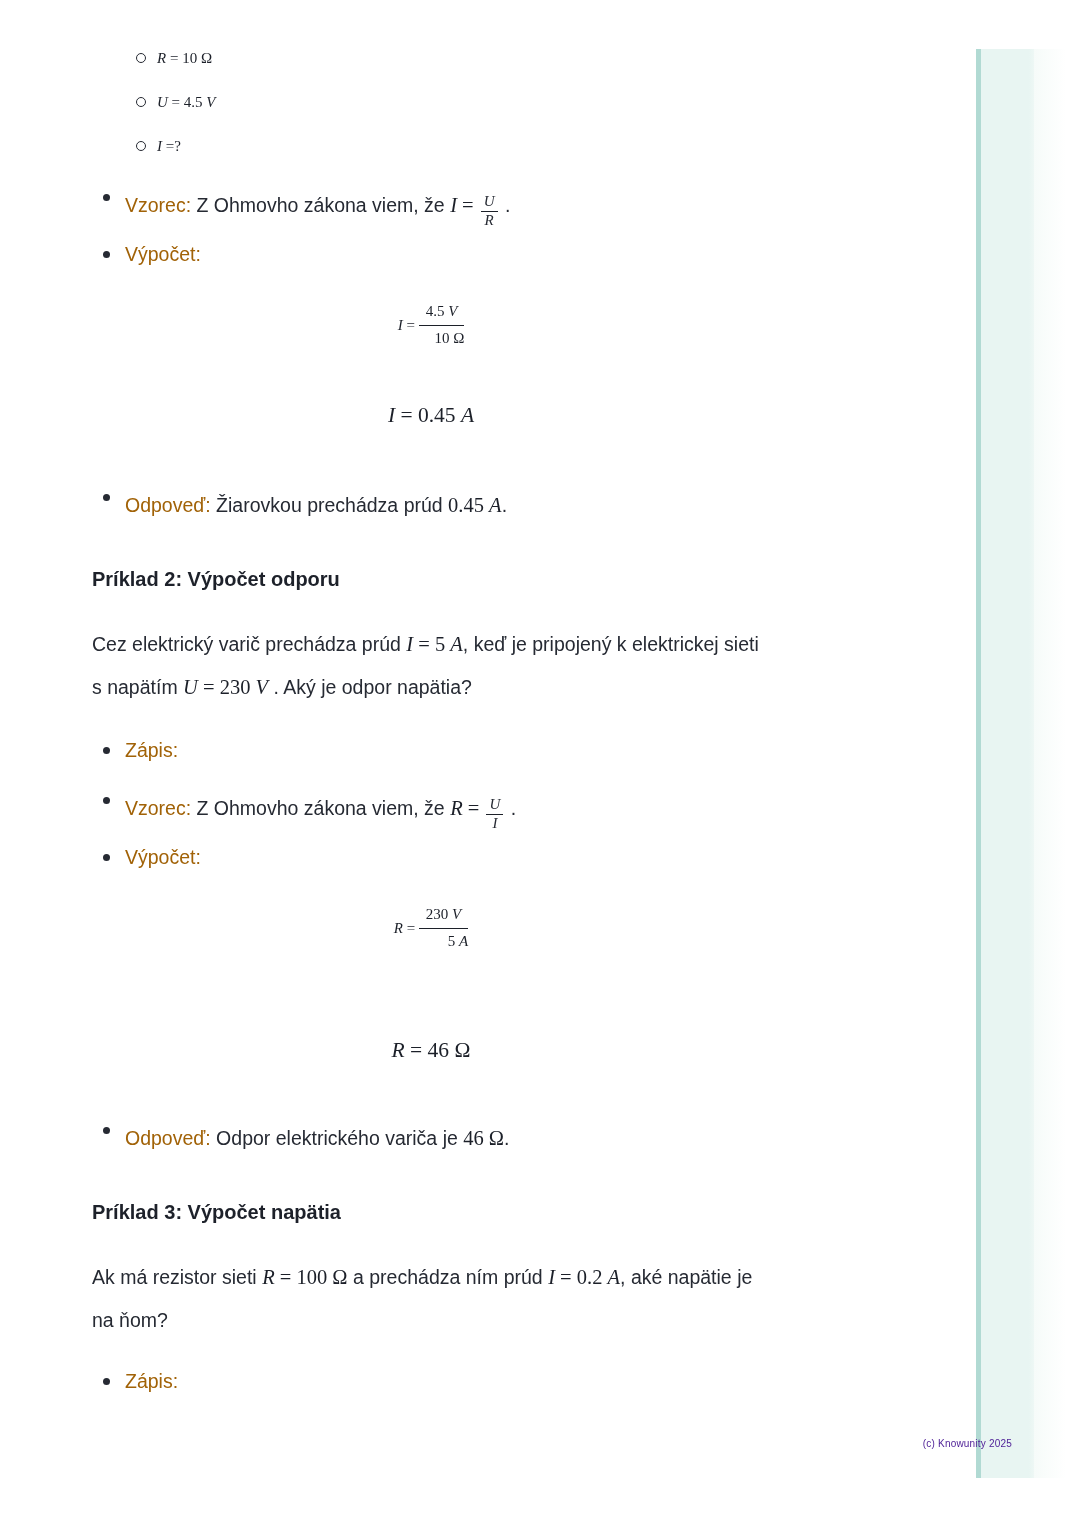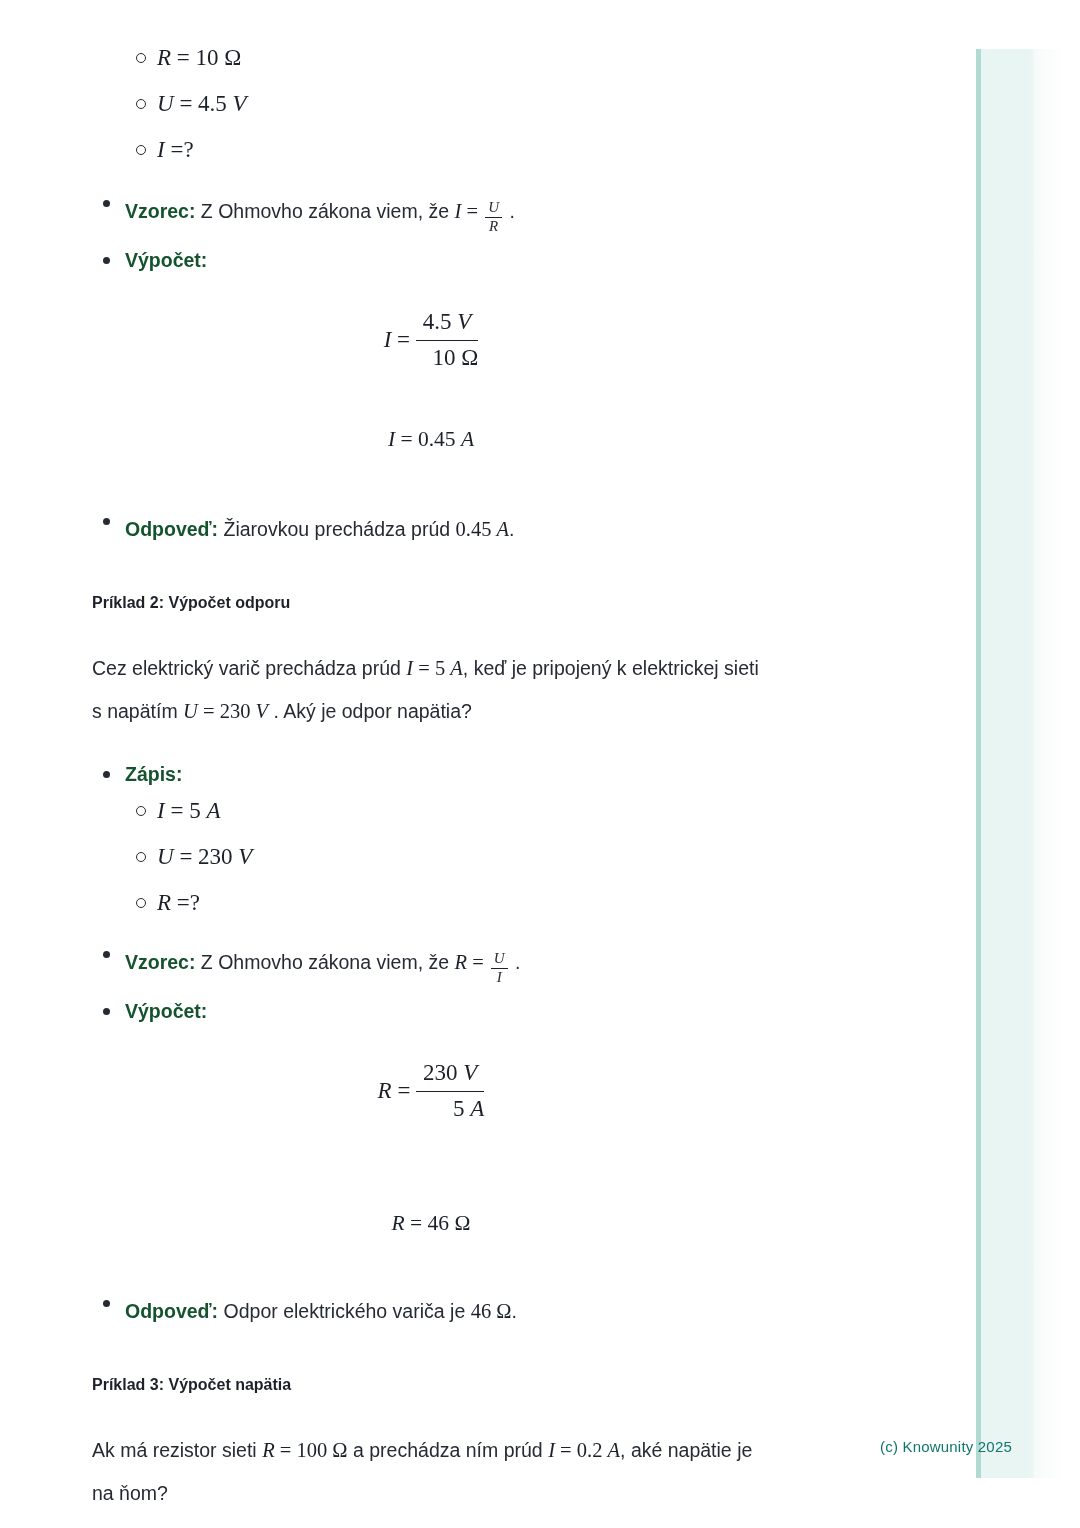--- a/index.html
+++ b/index.html
@@ -23,49 +23,49 @@
   }
   .side-panel-fade{
     position:absolute;
     left:1034px;top:49px;
     width:46px;height:1429px;
     background:linear-gradient(90deg,#f6fbf9,#ffffff 70%);
   }
   .watermark{
     position:absolute;
     top:1438px;right:68px;
-    font-size:15px;
-    color:#0f766e;
+    font-size:10px;
+    color:#4c1d95;
     letter-spacing:.2px;
     z-index:3;
   }
   .content{
     position:relative;
     z-index:2;
     padding:46px 150px 0 92px;
     box-sizing:border-box;
     width:1000px;
   }
   
   .para{
     font-size:19.5px;
     line-height:43px;
     color:#262a33;
   }
   .heading{
-    font-size:16px;
+    font-size:20px;
     font-weight:700;
     color:#1d212a;
     line-height:24px;
   }
-  b.lbl{font-weight:700;color:#14532d;}
+  b.lbl{font-weight:400;color:#a16207;}
   
   .m{
     font-family:"Liberation Serif", serif;
-    font-size:23px;
+    font-size:15px;
     color:#1c2029;
   }
   .m i{font-style:italic;}
   .para .m{font-size:20.5px;}
   
   ul{list-style:none;margin:0;padding:0;}
   li{position:relative;}
   .l1{
     padding-left:33px;
     font-size:19.5px;
@@ -173,25 +173,20 @@
 
     <div class="para mt32"><span>Cez elektrický varič prechádza prúd </span><span class="m"><i>I</i> = 5 <i>A</i></span><span>, keď je pripojený k elektrickej sieti</span><br><span>s napätím </span><span class="m"><i>U</i> = 230 <i>V</i></span><span> . Aký je odpor napätia?</span></div>
 
     <ul class="mt28">
       <li class="l1">
         <span class="dot"></span>
         <b class="lbl">Zápis:</b>
       </li>
     </ul>
 
-    <ul class="mt14">
-        <li class="l2"><span class="ring"></span><span class="m"><i>I</i> = 5 <i>A</i></span></li>
-        <li class="l2"><span class="ring"></span><span class="m"><i>U</i> = 230 <i>V</i></span></li>
-        <li class="l2"><span class="ring"></span><span class="m"><i>R</i> =?</span></li>
-      </ul>
 
     <ul class="mt24">
       <li class="l1">
         <span class="dot"></span>
         <b class="lbl">Vzorec:</b><span class="para"><span> Z Ohmovho zákona viem, že </span><span class="m"><i>R</i> = </span><span class="ifrac"><span class="fn"><i>U</i></span><span class="fd"><i>I</i></span></span><span> .</span></span>
       </li>
       <li class="l1 mt14">
         <span class="dot"></span>
         <b class="lbl">Výpočet:</b>
       </li>

